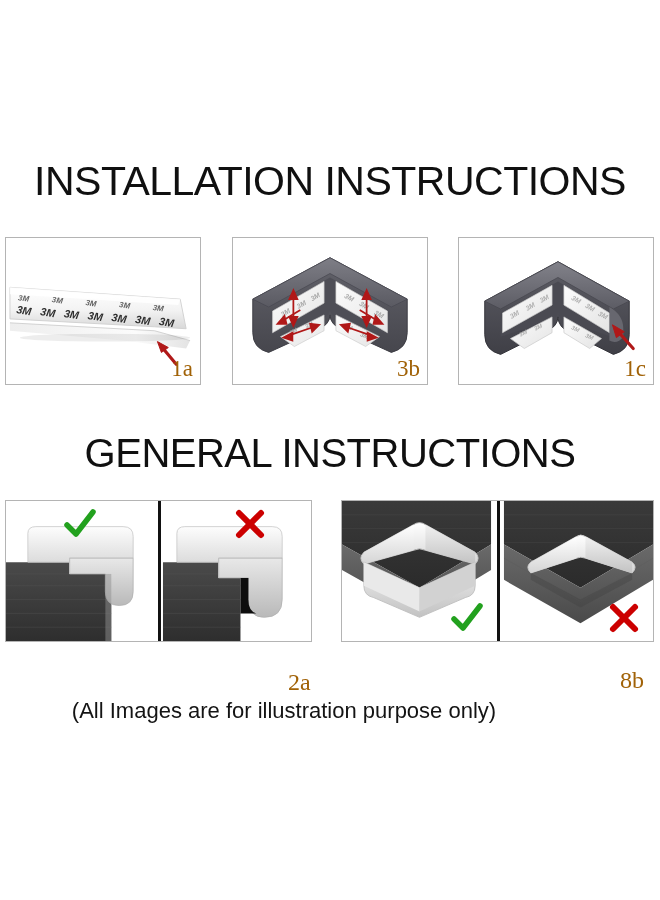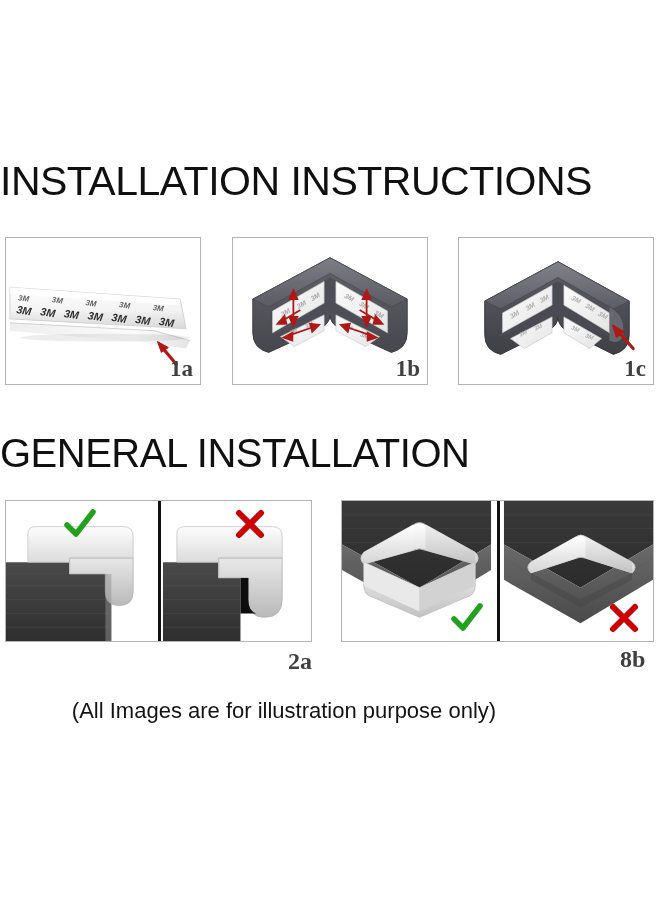--- a/index.html
+++ b/index.html
@@ -15,45 +15,46 @@
     font-family: "Liberation Sans", sans-serif;
     color: #141414;
     overflow: hidden;
   }
 
   
   .heading {
     position: absolute;
     left: 0;
     width: 660px;
-    text-align: left;
+    text-align: center;
     font-family: "Liberation Sans", sans-serif;
     font-weight: 400;
     letter-spacing: -0.5px;
     color: #101010;
     white-space: nowrap;
   }
   #heading-install { top: 158px; font-size: 41px; line-height: 46px; }
   #heading-precautions { top: 430px; font-size: 40px; line-height: 46px; }
 
   
   .panel {
     position: absolute;
     box-sizing: border-box;
     background: #ffffff;
     border: 1.5px solid #b4b4b4;
     overflow: hidden;
   }
   .panel-label {
     position: absolute;
     font-family: "Liberation Serif", serif;
-    font-weight: bold;
+    font-weight: normal;
     font-size: 23px;
     line-height: 23px;
-    color: #404040;
+    color: #a16207;
+    margin-top: 21px;
   }
   .label-inside { right: 7px; bottom: 4px; }
   .label-below  { font-size: 24px; }
 
   
   #panel-1a { left: 5px;   top: 237px; width: 196px; height: 148px; }
   #panel-1b { left: 232px; top: 237px; width: 196px; height: 148px; }
   #panel-1c { left: 458px; top: 237px; width: 196px; height: 148px; }
 
   
@@ -233,21 +234,21 @@
         <line x1="56" y1="99" x2="82" y2="90"></line>
         <polygon points="51,101 60,96 60,104"></polygon>
         <polygon points="87,88 78,87 80,95"></polygon>
 
         <line x1="140" y1="99" x2="114" y2="90"></line>
         <polygon points="145,101 136,96 136,104"></polygon>
         <polygon points="109,88 118,87 116,95"></polygon>
       </g>
     </svg>
   </div>
-  <div class="panel-label label-inside">1b</div>
+  <div class="panel-label label-inside">3b</div>
 </div>
 
 <div class="panel" id="panel-1c">
   <div class="art">
     <svg viewBox="0 0 196 148" preserveAspectRatio="none">
       <defs>
         <linearGradient id="foamTop2" x1="0" y1="0" x2="0" y2="1">
           <stop offset="0%" stop-color="#82828a"></stop>
           <stop offset="100%" stop-color="#5c5c64"></stop>
         </linearGradient>
@@ -302,21 +303,21 @@
 
       <g stroke="#b01818" fill="#b01818">
         <line x1="176" y1="112" x2="160" y2="94" stroke-width="3.2" stroke-linecap="round"></line>
         <polygon points="155,88 167,95 159,101"></polygon>
       </g>
     </svg>
   </div>
   <div class="panel-label label-inside">1c</div>
 </div>
 
-<div class="heading" id="heading-precautions">GENERAL INSTALLATION</div>
+<div class="heading" id="heading-precautions">GENERAL INSTRUCTIONS</div>
 
 <div class="panel" id="panel-2a">
   <div class="art">
     <svg viewBox="0 0 307 142" preserveAspectRatio="none">
       <defs>
         <linearGradient id="woodg" x1="0" y1="0" x2="0" y2="1">
           <stop offset="0%" stop-color="#4a4a4a"></stop>
           <stop offset="50%" stop-color="#3c3c3c"></stop>
           <stop offset="100%" stop-color="#2e2e2e"></stop>
         </linearGradient>

